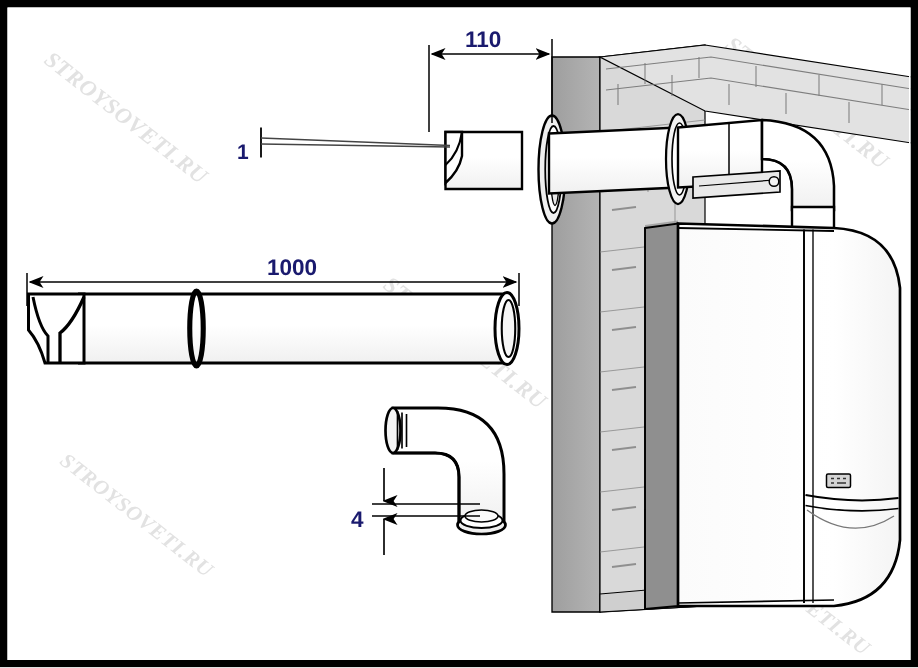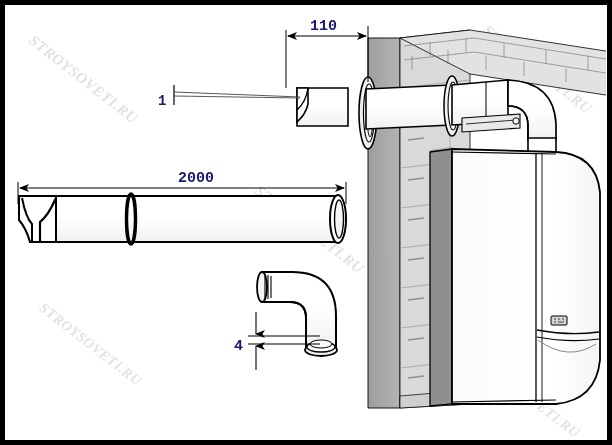--- a/index.html
+++ b/index.html
@@ -50,21 +50,21 @@
     font-style: italic;
     white-space: nowrap;
     letter-spacing: 0.5px;
     transform-origin: left top;
     z-index: 5;
     user-select: none;
   }
   .dimtext {
     position: absolute;
     color: #1a1a6e;
-    font-family: Liberation Mono, monospace;
+    font-family: Liberation Sans, sans-serif;
     font-weight: bold;
     white-space: nowrap;
     z-index: 30;
   }
 </style>
 </head>
 <body>
 
 <div id="stage">
 
@@ -271,20 +271,20 @@
     <g>
       <path d="M248,336 L320,336" fill="none" stroke="#000" stroke-width="1.1"></path>
       <path d="M248,344 L320,344" fill="none" stroke="#000" stroke-width="1.1"></path>
       <path d="M256,312 L256,334" fill="none" stroke="#000" stroke-width="1.1" marker-end="url(#arrowD)"></path>
       <path d="M256,370 L256,346" fill="none" stroke="#000" stroke-width="1.1" marker-end="url(#arrowU)"></path>
     </g>
   </svg>
 
   <div id="dim-text-layer">
       <div class="dimtext" style="left: 310px; top: 18px; font-size: 15px; color: rgb(26, 26, 110);">110</div>
-      <div class="dimtext" style="left: 178px; top: 170px; font-size: 15px; color: rgb(26, 26, 110);">2000</div>
+      <div class="dimtext" style="left: 178px; top: 170px; font-size: 15px; color: rgb(26, 26, 110);">1000</div>
       <div class="dimtext" style="left: 234px; top: 338px; font-size: 15px; color: rgb(26, 26, 110);">4</div>
       <div class="dimtext" style="left: 158px; top: 93px; font-size: 14px; color: rgb(26, 26, 110);">1</div>
     </div>
 
   <div id="frame"></div>
   <div id="inner-frame"></div>
 </div>
 
 </body></html>

